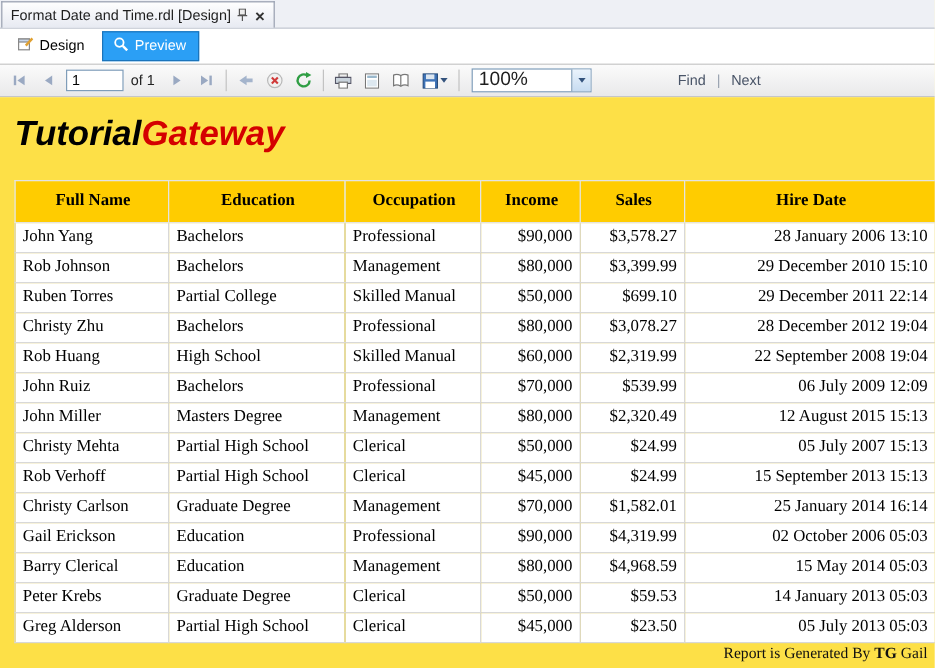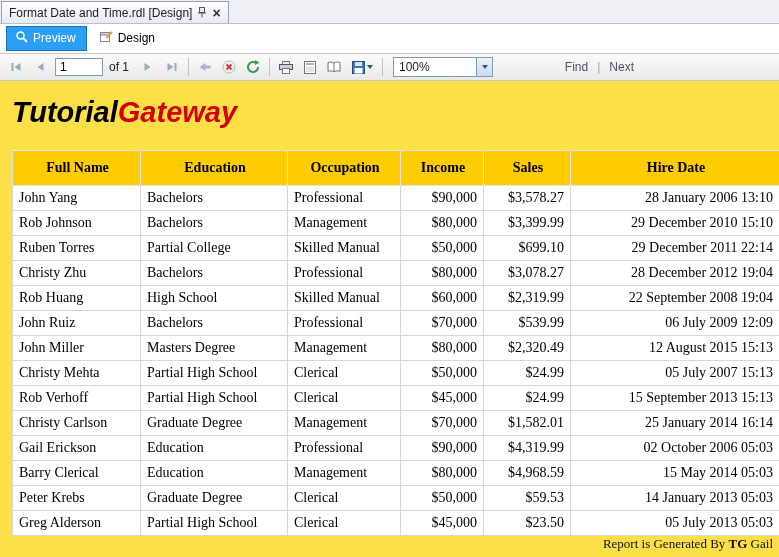--- a/index.html
+++ b/index.html
@@ -92,21 +92,21 @@
   }
   .of-label { margin: 0 6px 0 2px; color: #222; }
   .zoom-combo {
     width: 100px; height: 20px;
     background: #fff;
     border: 1px solid #7f9db9;
     display: flex; align-items: center;
     margin-left: 5px;
     cursor: pointer;
   }
-  .zoom-value { flex: 1; padding-left: 5px; font-size: 12px; }
+  .zoom-value { flex: 1; padding-left: 5px; font-size: 16px; }
   .zoom-caret-btn {
     width: 16px; height: 100%;
     border-left: 1px solid #7f9db9;
     background: linear-gradient(#eaf3fc, #c7dcf1);
     display: flex; align-items: center; justify-content: center;
   }
   .caret {
     width: 0; height: 0;
     border-left: 3.5px solid transparent;
     border-right: 3.5px solid transparent;
@@ -191,38 +191,38 @@
           <line x1="5" y1="6" x2="5" y2="10.5" stroke="#555"></line>
         </svg>
     </span>
     <span class="icon-btn">
         <span class="close-glyph">×</span>
       </span>
   </div>
 </div>
 
 <div class="view-tabs">
-  <div class="view-tab selected">
-    <span>
-      <svg width="13" height="13" viewBox="0 0 13 13">
-          <circle cx="5.5" cy="5.5" r="3.5" fill="none" stroke="#ffffff" stroke-width="1.5"></circle>
-          <line x1="8.3" y1="8.3" x2="12" y2="12" stroke="#ffffff" stroke-width="2"></line>
-        </svg>
-    </span>
-    <span>Preview</span>
-  </div>
   <div class="view-tab">
     <span>
       <svg width="13" height="13" viewBox="0 0 13 13">
           <rect x="0.5" y="2.5" width="9" height="9" fill="#fff" stroke="#888"></rect>
           <rect x="0.5" y="2.5" width="9" height="2.5" fill="#c8d6ea" stroke="#888"></rect>
           <line x1="12" y1="2" x2="6.5" y2="8" stroke="#e0a030" stroke-width="2"></line>
         </svg>
     </span>
     <span>Design</span>
+  </div>
+  <div class="view-tab selected">
+    <span>
+      <svg width="13" height="13" viewBox="0 0 13 13">
+          <circle cx="5.5" cy="5.5" r="3.5" fill="none" stroke="#ffffff" stroke-width="1.5"></circle>
+          <line x1="8.3" y1="8.3" x2="12" y2="12" stroke="#ffffff" stroke-width="2"></line>
+        </svg>
+    </span>
+    <span>Preview</span>
   </div>
 </div>
 
 <div class="toolbar">
   <div class="tbtn">
     <svg width="14" height="14" viewBox="0 0 14 14">
         <rect x="2.5" y="3" width="2" height="8" fill="#9aa9c2"></rect>
         <polygon points="11.5,3 5.5,7 11.5,11" fill="#9aa9c2"></polygon>
       </svg>
   </div>

